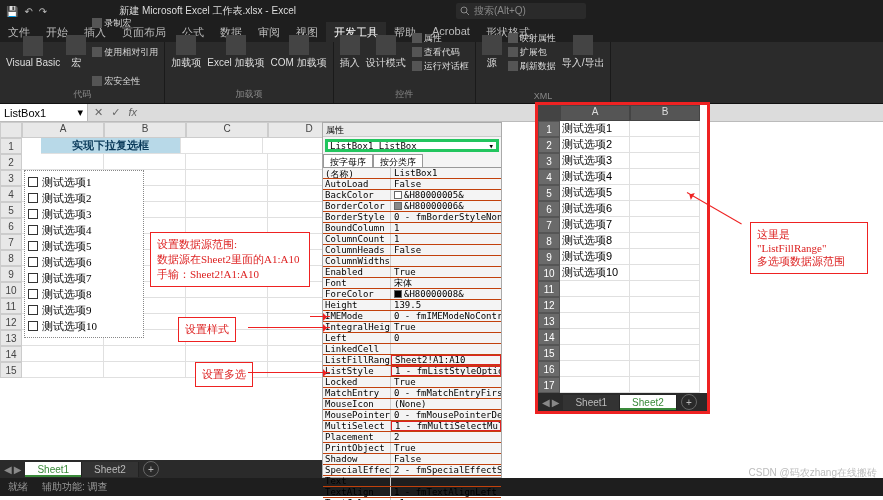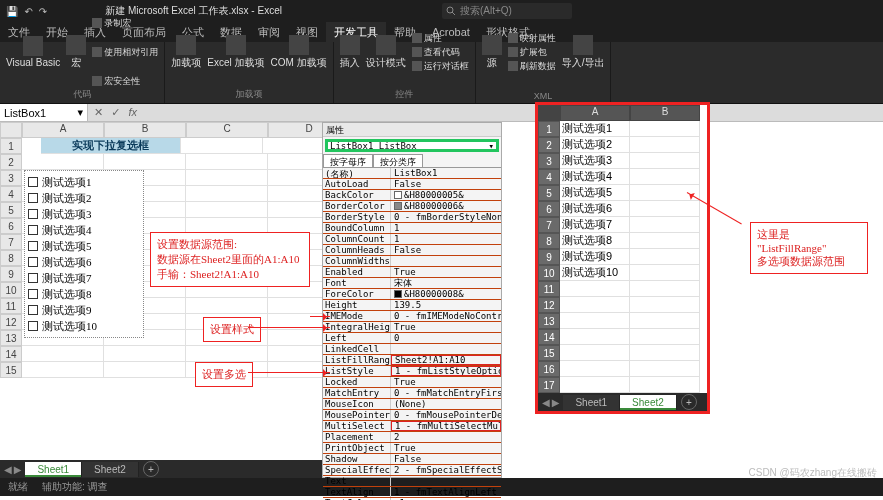--- a/index.html
+++ b/index.html
@@ -1,24 +1,24 @@
 <!DOCTYPE html>
 <html><head>
 <meta charset="utf-8">
 <style>
 * { margin:0; padding:0; box-sizing:border-box; }
 body { font-family:"Microsoft YaHei",Arial,sans-serif; font-size:11px; background:#fff; width:883px; height:500px; overflow:hidden; position:relative; }
 
 .titlebar { height:22px; background:#1e1e1e; color:#bbb; display:flex; align-items:center; padding:0 6px; gap:10px; font-size:10px; }
 .titlebar .qat { display:flex; gap:6px; align-items:center; }
-.titlebar .title { flex:0 0 auto; margin-left:48px; color:#ddd; }
+.titlebar .title { flex:0 0 auto; margin-left:62px; color:#ddd; }
 .titlebar .search { margin-left:150px; background:#2a2a2a; height:16px; width:130px; display:flex; align-items:center; padding:2px 4px; color:#888; border-radius:2px; }
 .titlebar .search svg { width:10px; height:10px; margin-right:4px; }
 
-.tabs { height:20px; background:#1e1e1e; display:flex; align-items:center; color:#bbb; font-size:11px; }
+.tabs { height:20px; background:#1e1e1e; display:flex; align-items:flex-start; color:#bbb; font-size:11px; }
 .tabs span { padding:3px 8px; }
 .tabs span.active { background:#2b2b2b; color:#fff; }
 
 .ribbon { height:62px; background:#2b2b2b; color:#ddd; display:flex; font-size:10px; border-bottom:1px solid #111; }
 .ribbon .group { border-right:1px solid #1a1a1a; padding:2px 6px; display:flex; flex-direction:column; justify-content:space-between; }
 .ribbon .group .row { display:flex; gap:6px; align-items:center; }
 .ribbon .group .label { text-align:center; font-size:9px; color:#888; }
 .ribbon .big { display:flex; flex-direction:column; align-items:center; gap:1px; }
 .ribbon .big .icon { width:20px; height:20px; background:#444; }
 .ribbon .mini { display:flex; align-items:center; gap:2px; font-size:9px; }
@@ -595,21 +595,21 @@
           </div>
         </div>
       </div>
   </div>
 
   <div class="callout" style="left:150px; top:110px; width:160px; white-space:pre-line;">设置数据源范围:
 数据源在Sheet2里面的A1:A10
 手输：Sheet2!A1:A10</div>
   <div class="arrow" style="left:310px; top:194px; width:20px;"></div>
 
-  <div class="callout" style="left:203px; top:195px;">设置样式</div>
+  <div class="callout" style="left:178px; top:195px;">设置样式</div>
   <div class="arrow" style="left:248px; top:205px; width:82px;"></div>
 
   <div class="callout" style="left:195px; top:240px;">设置多选</div>
   <div class="arrow" style="left:248px; top:250px; width:82px;"></div>
 
   <div class="right-wrap">
     <div class="sheet right-sheet">
       <div class="colhdr" id="colhdr2">
           <div class="corner" style="background:#444"></div>
           <div class="col" style="width: 70px;">A</div>

